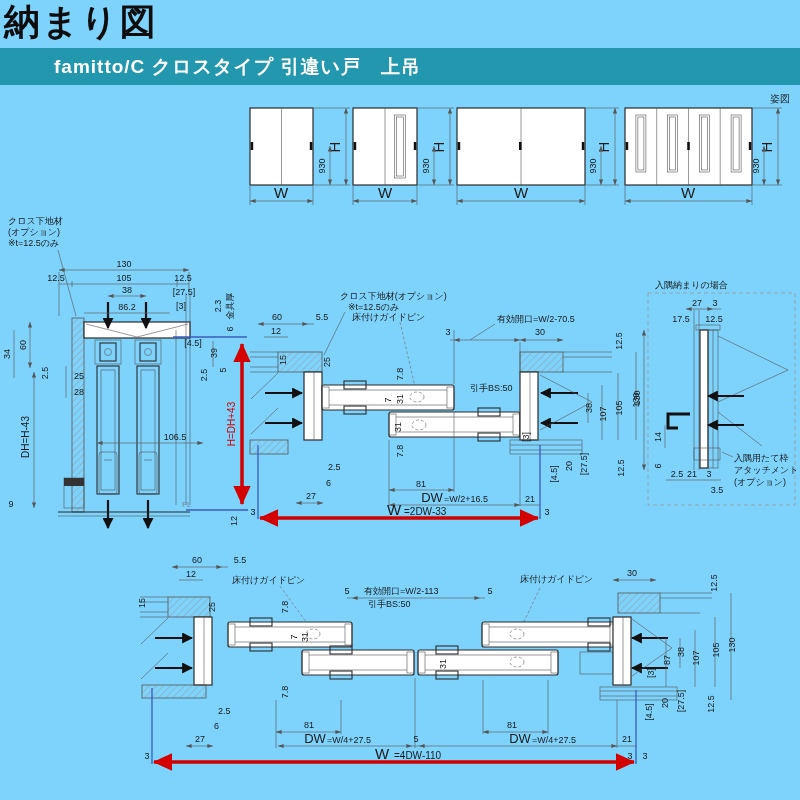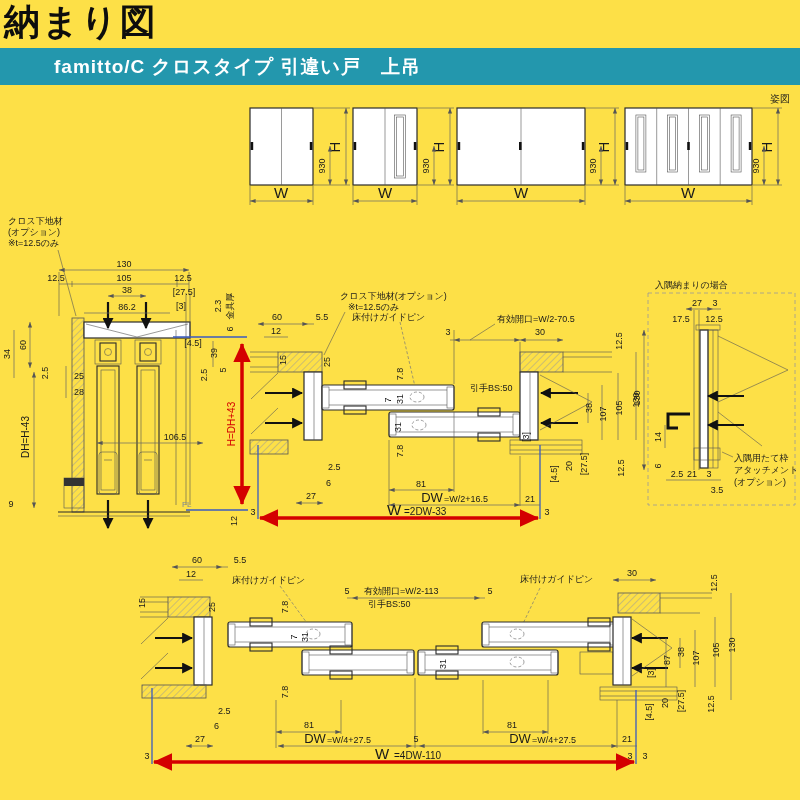--- a/index.html
+++ b/index.html
@@ -1,16 +1,16 @@
 <!DOCTYPE html>
 <html><head>
 <meta charset="utf-8">
 <style>
   html,body{margin:0;padding:0;background:#fff;}
-  #page{position:relative;width:800px;height:800px;background:#fde047;overflow:hidden;
+  #page{position:relative;width:800px;height:800px;background:#7dd3fc;overflow:hidden;
         font-family:"Liberation Sans","DejaVu Sans",sans-serif;}
   #title{position:absolute;left:4px;top:-2px;font-size:36px;font-weight:900;color:#0d0d0d;letter-spacing:2px;}
   #subbar{position:absolute;left:0;top:48px;width:772px;height:37px;background:#2397ad;
           color:#fff;display:flex;align-items:center;padding-left:48px;}
   #subbar span{font-size:19px;font-weight:bold;padding-left:6px;letter-spacing:1px;}
   svg{position:absolute;left:0;top:0;}
   text{font-family:"Liberation Sans","DejaVu Sans",sans-serif;fill:#1a1a1a;}
   .t{font-size:9px}.ts{font-size:8px}.tt{font-size:10px}.tm{font-size:13px}.tb{font-size:15px}
   .red{fill:#d40000}.gray{fill:#7a8699}
   .ol{stroke:#2b2b2b;stroke-width:1.1;fill:none}

